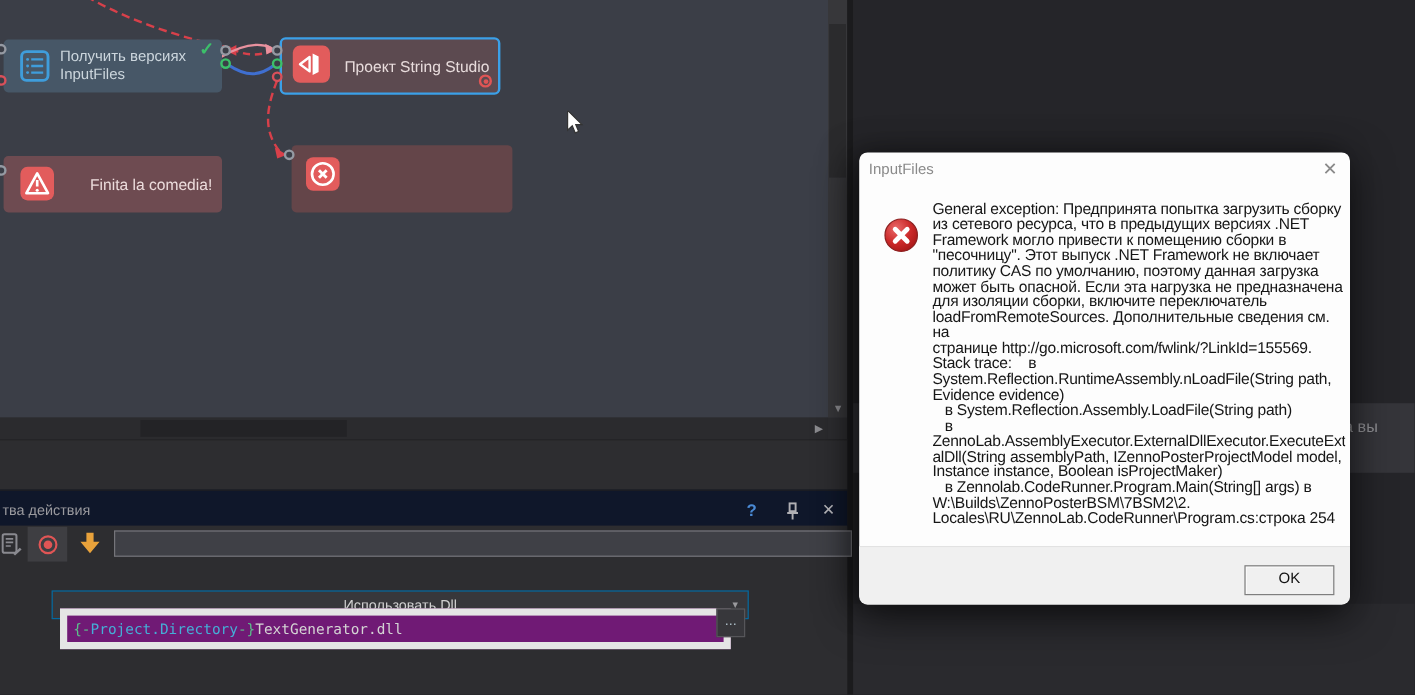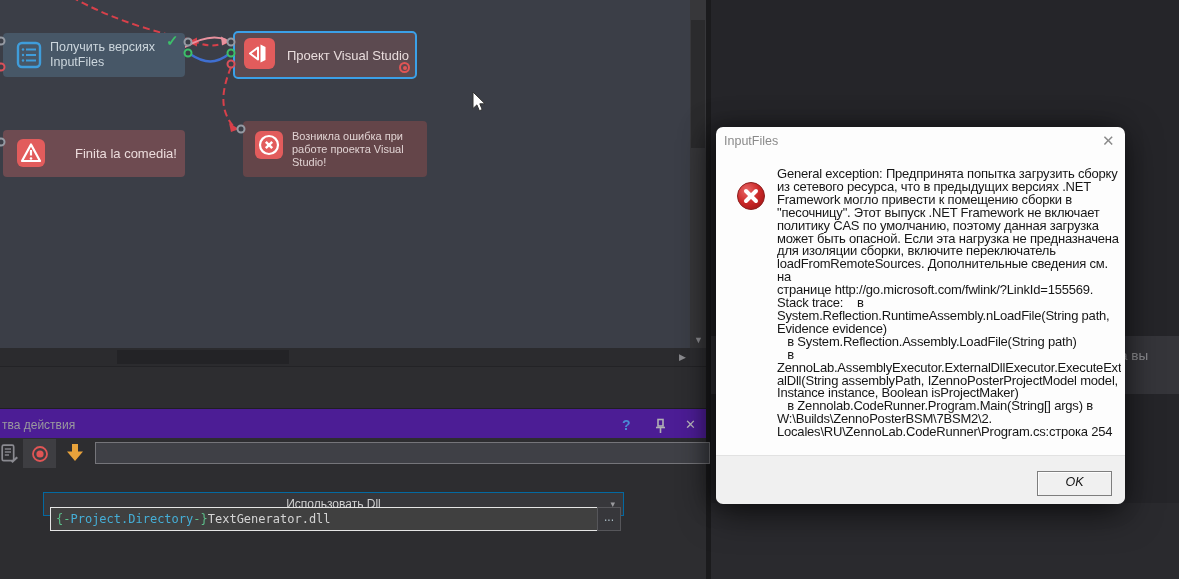--- a/index.html
+++ b/index.html
@@ -35,53 +35,53 @@
   #divider{left:706px;top:0;width:5px;height:579px;background:#1b1b1d;}
 
   
   #right-panel{left:711px;top:0;width:468px;height:579px;background:#252529;}
   #rp-band{position:absolute;left:0;top:336px;width:468px;height:58px;background:#35353a;}
   #rp-bottom{position:absolute;left:0;top:503px;width:468px;height:76px;background:#2a2a2e;}
   #rp-text{position:absolute;left:388px;top:348px;color:#8f8f93;font-size:13.5px;}
 
   
   #toolbar{left:0;top:366px;width:706px;height:42px;background:#2d2d30;border-top:1px solid #232326;}
-  #props-header{left:0;top:408px;width:706px;height:30px;background:#4c1d95;border-top:1px solid #1f1f22;}
+  #props-header{left:0;top:408px;width:706px;height:30px;background:#0f172a;border-top:1px solid #1f1f22;}
   #props-header .title{position:absolute;left:2px;top:9px;color:#9a9a9e;font-size:12px;}
   #props-body{left:0;top:438px;width:706px;height:141px;background:#2d2d30;}
   .hicon{position:absolute;cursor:default;}
   #help-q{left:622px;top:8px;color:#4a8ad4;font-size:14px;font-weight:bold;}
   #close-x{left:685px;top:8px;color:#b8b8bc;font-size:13px;}
   #record-btn{position:absolute;left:23px;top:1px;width:33px;height:29px;background:#3e3e42;
               display:flex;align-items:center;justify-content:center;}
   #action-input{position:absolute;left:95px;top:4px;width:605px;height:20px;background:#3f4046;
                 border:1px solid #75757a;color:#ddd;font-size:12px;padding:0 4px;box-sizing:content-box;outline:none;}
   #dll-dropdown{position:absolute;left:43px;top:42px;width:579px;height:22px;background:#37373b;
                 border:1px solid #0369a1;color:#cfcfcf;font-size:12px;display:flex;
                 align-items:center;justify-content:center;margin-top:12px;}
   #dll-dropdown .caret{position:absolute;right:8px;top:6px;color:#9a9a9e;font-size:9px;}
-  #dll-field{position:absolute;left:50px;top:69px;width:542px;height:22px;background:#404040;
-             border:1px solid #e5e5e5;font-family:"DejaVu Sans Mono",monospace;font-size:12px;
+  #dll-field{position:absolute;left:50px;top:69px;width:542px;height:22px;background:#701a75;
+             border:6px solid #e5e5e5;font-family:"DejaVu Sans Mono",monospace;font-size:12px;
              line-height:22px;padding-left:5px;white-space:nowrap;overflow:hidden;}
   #dll-field .tok-brace{color:#5cbf8a;}
   #dll-field .tok-var{color:#45aed6;}
   #dll-field .tok-file{color:#d4d4d4;}
   #browse-btn{position:absolute;left:597px;top:69px;width:24px;height:24px;background:#37373b;
               border:1px solid #56565a;color:#aebfc8;font-size:12px;text-align:center;
               line-height:18px;box-sizing:border-box;}
 
   
   #dialog{left:716px;top:127px;width:409px;height:376px;background:#fdfdfd;border-radius:7px;
           box-shadow:0 10px 35px rgba(0,0,0,.6), -8px 0 25px rgba(0,0,0,.35);}
   #dialog .dtitle{position:absolute;left:8px;top:7px;color:#8a8a8a;font-size:12.5px;}
   #dialog .dclose{position:absolute;left:386px;top:5px;color:#8a8a8a;font-size:15px;font-weight:300;}
   #dialog .dmsg{position:absolute;left:61px;top:41px;width:344px;height:275px;overflow:hidden;
                 color:#161616;font-size:13px;line-height:12.9px;letter-spacing:-0.2px;white-space:pre-wrap;}
   #dialog .dfooter{position:absolute;left:0;top:328px;width:409px;height:48px;background:#f0f0f0;
-                   border-top:1px solid #e2e2e2;border-radius:0 0 7px 7px;font-style:italic;}
+                   border-top:1px solid #e2e2e2;border-radius:0 0 7px 7px;}
   #ok-btn{position:absolute;left:321px;top:15px;width:73px;height:23px;background:#f0f0f0;
           border:1px solid #7e7e7e;box-shadow:inset 1px 1px 0 #fdfdfd;color:#111;
           font-size:12.5px;text-align:center;line-height:21px;}
 </style>
 </head>
 <body>
 
 <div id="root">
 
   <div id="canvas" class="abs">
@@ -112,21 +112,21 @@
       <span class="check" style="left:163px;top:-1px;">✓</span>
     </div>
 
     <div class="node" id="node-vs">
       <div class="icon-badge" style="left:9px;top:5px;width:31px;height:31px;">
         <svg width="31" height="31">
           <path d="M6,15.5 L14,9.5 V21.5 Z" fill="none" stroke="#ffffff" stroke-width="2" stroke-linejoin="round"></path>
           <path d="M16.5,6.5 L21.5,9 V22 L16.5,24.5 Z" fill="#ffffff"></path>
         </svg>
       </div>
-      <div class="nlabel">Проект Visual Studio</div>
+      <div class="nlabel">Проект String Studio</div>
       <span class="run-dot" style="right:5px;bottom:4px;"></span>
     </div>
 
     <div class="node" id="node-finita">
       <div class="icon-badge" style="left:14px;top:9px;width:28px;height:28px;">
         <svg width="28" height="28">
           <path d="M14,5.5 L23,22 H5 Z" fill="none" stroke="#ffffff" stroke-width="2.2" stroke-linejoin="round"></path>
           <line x1="14" y1="11" x2="14" y2="16.5" stroke="#ffffff" stroke-width="2.2"></line>
           <circle cx="14" cy="19.5" r="1.3" fill="#ffffff"></circle>
         </svg>
@@ -135,23 +135,20 @@
     </div>
 
     <div class="node" id="node-error">
       <div class="icon-badge" style="left:12px;top:10px;width:28px;height:28px;">
         <svg width="28" height="28">
           <circle cx="14" cy="14" r="9" fill="none" stroke="#ffffff" stroke-width="2.2"></circle>
           <line x1="10.8" y1="10.8" x2="17.2" y2="17.2" stroke="#ffffff" stroke-width="2.4"></line>
           <line x1="17.2" y1="10.8" x2="10.8" y2="17.2" stroke="#ffffff" stroke-width="2.4"></line>
         </svg>
       </div>
-      <div class="nlabel">Возникла ошибка при
-работе проекта Visual
-Studio!</div>
     </div>
 
     <svg class="abs" width="690" height="348" style="left:0;top:0;pointer-events:none;">
       <circle cx="1" cy="41" r="3.5" fill="#3b3e47" stroke="#959aa3" stroke-width="2"></circle>
       <circle cx="1" cy="67" r="3.5" fill="#3b3e47" stroke="#d9505a" stroke-width="2"></circle>
       <circle cx="188" cy="42" r="3.5" fill="#3b3e47" stroke="#959aa3" stroke-width="2"></circle>
       <circle cx="188" cy="53" r="3.5" fill="#3b3e47" stroke="#3cc06a" stroke-width="2"></circle>
       <circle cx="231" cy="42" r="3.5" fill="#3b3e47" stroke="#959aa3" stroke-width="2"></circle>
       <circle cx="231" cy="53" r="3.5" fill="#3b3e47" stroke="#3cc06a" stroke-width="2"></circle>
       <circle cx="231" cy="64" r="3.5" fill="#3b3e47" stroke="#d9505a" stroke-width="2"></circle>

